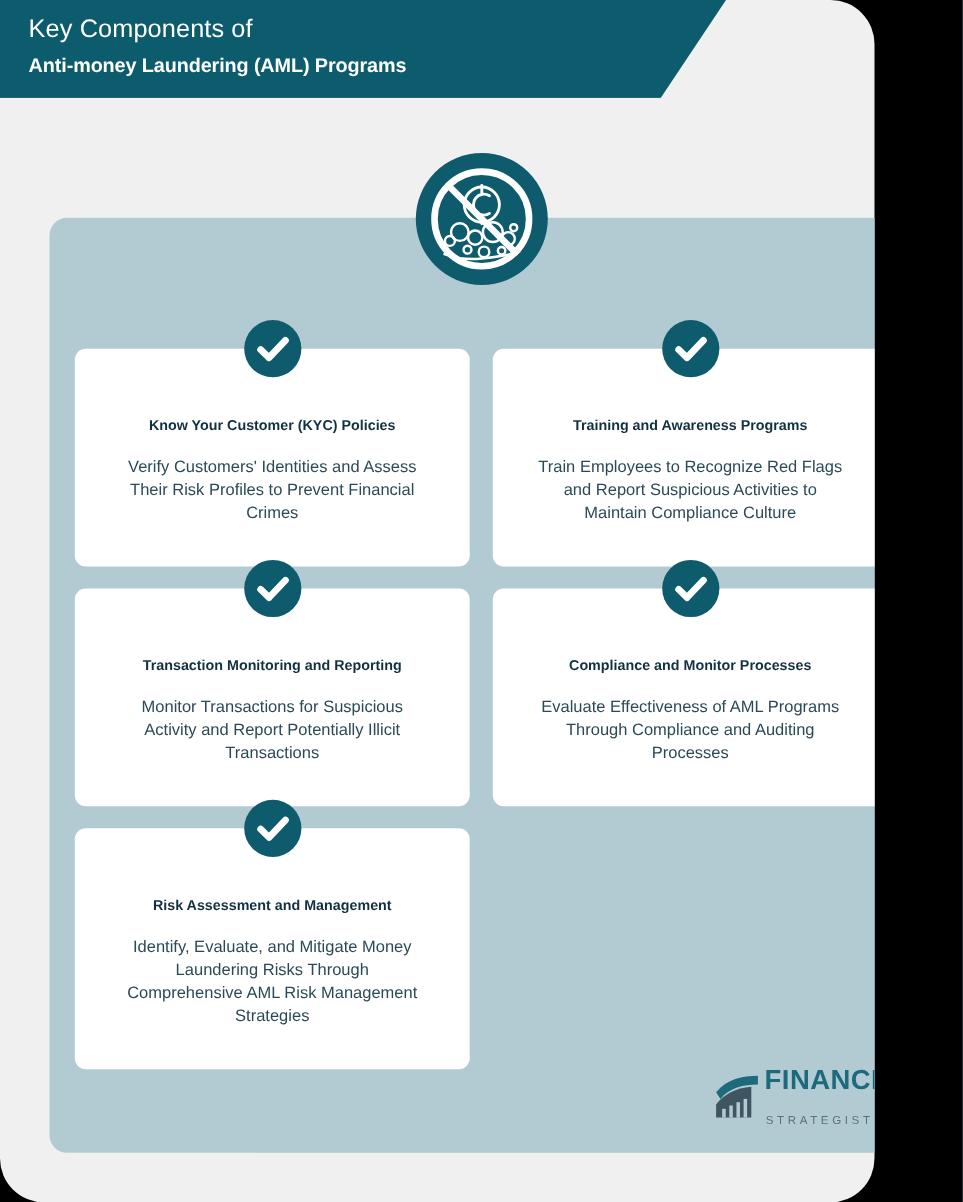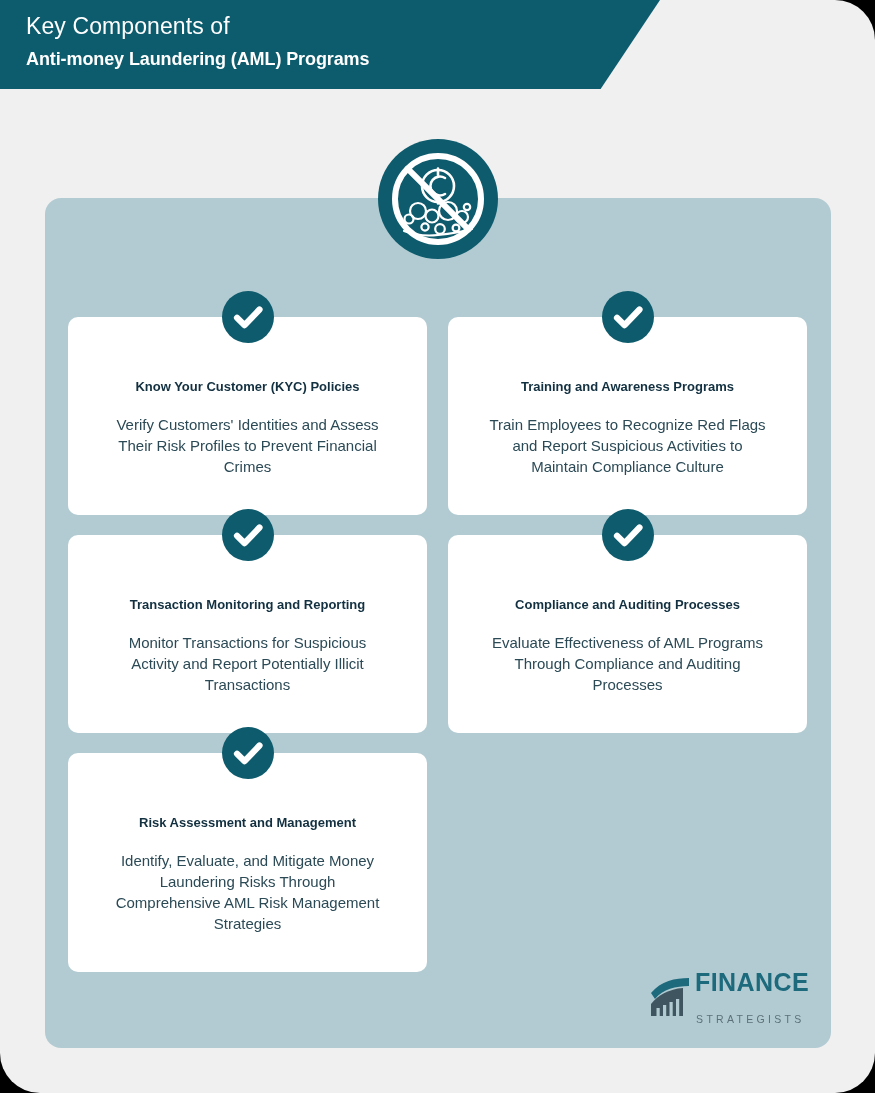--- a/index.html
+++ b/index.html
@@ -8,21 +8,21 @@
     padding: 0;
     background: #000000;
   }
   body {
     font-family: "Liberation Sans", sans-serif;
     -webkit-font-smoothing: antialiased;
   }
 
   .page {
     position: relative;
-    width: 875px;
+    width: 795px;
     height: 1093px;
     background: #f0f0f0;
     border-radius: 0 40px 40px 40px;
     overflow: hidden;
   }
 
   
   .header {
     position: absolute;
     left: 0;
@@ -234,21 +234,21 @@
         <h3 class="card-title">Transaction Monitoring and Reporting</h3>
         <p class="card-desc">Monitor Transactions for Suspicious Activity and Report Potentially Illicit Transactions</p>
       </div>
 
       <div class="card">
         <div class="check-badge">
           <svg viewBox="0 0 52 52" aria-hidden="true">
             <path d="M15 26.8 L22.6 34.2 L37.5 18.5" fill="none" stroke="#ffffff" stroke-width="6.2" stroke-linecap="round" stroke-linejoin="round"></path>
           </svg>
         </div>
-        <h3 class="card-title">Compliance and Auditing Processes</h3>
+        <h3 class="card-title">Compliance and Monitor Processes</h3>
         <p class="card-desc">Evaluate Effectiveness of AML Programs Through Compliance and Auditing Processes</p>
       </div>
 
       <div class="card">
         <div class="check-badge">
           <svg viewBox="0 0 52 52" aria-hidden="true">
             <path d="M15 26.8 L22.6 34.2 L37.5 18.5" fill="none" stroke="#ffffff" stroke-width="6.2" stroke-linecap="round" stroke-linejoin="round"></path>
           </svg>
         </div>
         <h3 class="card-title">Risk Assessment and Management</h3>

